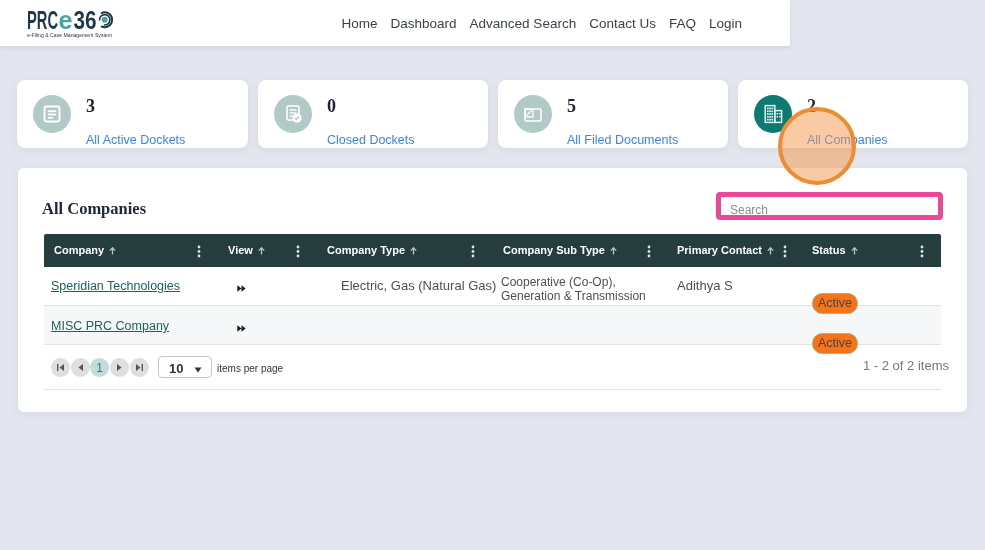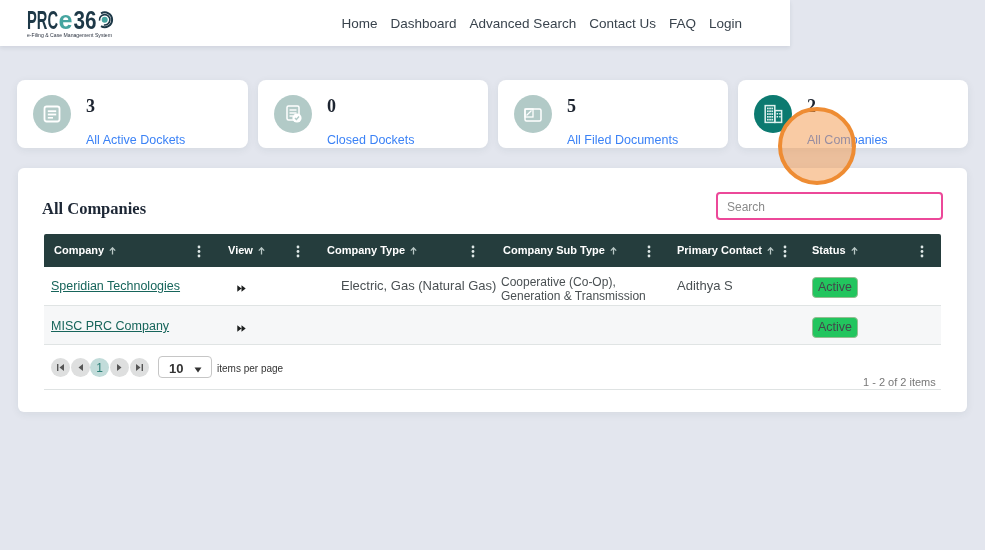--- a/index.html
+++ b/index.html
@@ -18,33 +18,33 @@
 .cicon.active { background:#0c7a70; }
 .cnum { position:absolute; left:69px; top:16px; font-family:"Liberation Serif", serif; font-weight:bold; font-size:18px; color:#1d2430; }
 .clabel { position:absolute; left:69px; top:36px; font-size:12.5px; color:#3b82f6;margin-top:17px; }
 
 
 .clickring { position:absolute; left:778px; top:107px; width:78px; height:78px; border-radius:50%; border:4px solid #ee8c33; background:rgba(244,152,74,0.5); z-index:6; }
 
 
 .panel { position:absolute; left:18px; top:168px; width:949px; height:244px; background:#fff; border-radius:6px; box-shadow:0 2px 8px rgba(30,50,60,0.07); }
 .ptitle { position:absolute; left:42px; top:199px; font-family:"Liberation Serif", serif; font-weight:bold; font-size:16.5px; color:#1d2735; }
-.search { position:absolute; left:716px; top:192px; width:227px; height:28px; border:2px solid #ec4899; border-radius:4px; background:#fff; font-size:12px; color:#8a8a8a; line-height:26px; padding-left:9px; }
+.search { position:absolute; left:716px; top:192px; width:227px; height:28px; border:5px solid #ec4899; border-radius:4px; background:#fff; font-size:12px; color:#8a8a8a; line-height:26px; padding-left:9px; }
 
 
 .thead { position:absolute; left:44px; top:234px; width:897px; height:33px; background:#253d3d; border-radius:2px 2px 0 0; }
 .th { position:absolute; top:234px; height:33px; line-height:33px; color:#fff; font-size:11px; font-weight:bold; white-space:nowrap; }
 .sortsvg { vertical-align:-1px; margin-left:5px; }
 .dots { position:absolute; top:244px; width:4px; height:13px; }
 .row1 { position:absolute; left:44px; top:267px; width:897px; height:39px; background:#fff; border-bottom:1px solid #e0e4e4; }
 .row2 { position:absolute; left:44px; top:306px; width:897px; height:39px; background:#f6f7f8; border-bottom:1px solid #e0e4e4; }
 .cell { position:absolute; font-size:13px; color:#4a5053; white-space:nowrap; }
 .link { color:#17655b; text-decoration:underline; font-size:12.5px; }
 .subtype { font-size:12px; line-height:14px; color:#4a5053; }
-.pill { position:absolute; width:46px; height:21px; border:1px solid #96bd92; border-radius:4px; background:#22c55e; color:#42474a; font-size:12.5px; text-align:center; line-height:19px; }
+.pill { position:absolute; width:46px; height:21px; border:1px solid #96bd92; border-radius:10px; background:#f97316; color:#42474a; font-size:12.5px; text-align:center; line-height:19px;margin-top:16px; }
 .ff { position:absolute; }
 
 
 .pbtn { position:absolute; top:358px; width:19px; height:19px; border-radius:50%; background:#dedfdf; display:flex; align-items:center; justify-content:center; }
 .pbtn.cur { background:#c2dcda; color:#2a7f76; font-size:12px; }
 .dropdown { position:absolute; left:158px; top:356px; width:54px; height:22px; border:1px solid #c6c6c6; border-radius:4px; background:#fff; }
 </style>
 </head>
 <body>
 
@@ -233,13 +233,13 @@
       <rect x="6.6" y="1" width="1.4" height="7" fill="#555"></rect>
     </svg>
   </div>
 <div class="dropdown"></div>
 <div class="abs" style="left:44px;top:389px;width:897px;height:1px;background:#dfe3e3"></div>
 <div class="cell" style="left:169px;top:361px;font-size:13px;font-weight:bold;color:#333">10</div>
 <svg class="ff" style="left:194px;top:367px" width="8" height="6" viewBox="0 0 8 6">
     <path d="M0.5 0.5 L7.5 0.5 L4 5.5 Z" fill="#333"></path>
   </svg>
 <div class="cell" style="left:217px;top:363px;font-size:10px;font-weight:normal;color:#333">items per page</div>
-<div class="cell" style="left:863px;top:376px;font-size:11px;color:#777">1 - 2 of 2 items</div>
+<div class="cell" style="left:863px;top:358px;font-size:13px;color:#777">1 - 2 of 2 items</div>
 
 </body></html>

